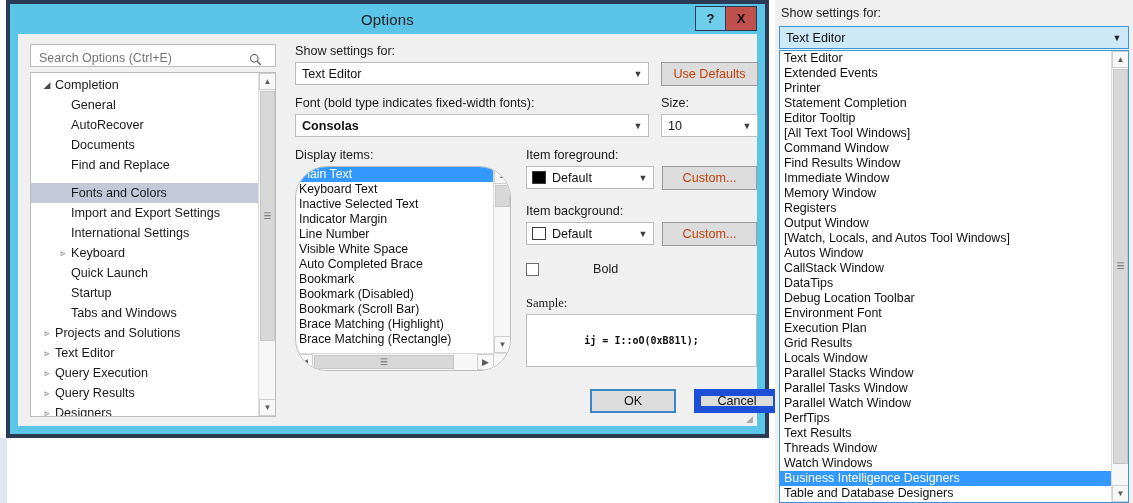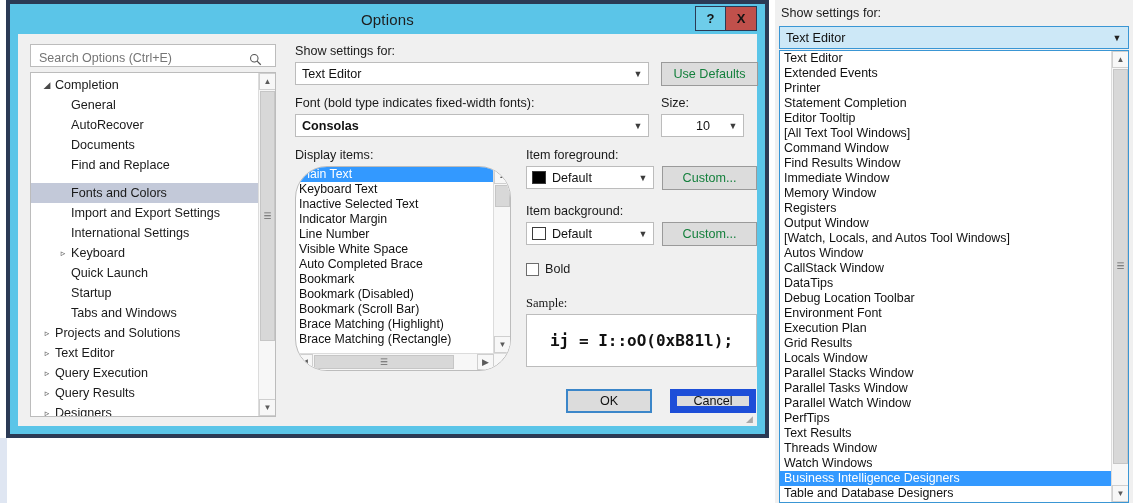--- a/index.html
+++ b/index.html
@@ -144,21 +144,21 @@
     flex: 1; font-size: 12.6px; color: #111; padding-left: 6px;
     white-space: nowrap; overflow: hidden;
   }
   .combo .val.bold { font-weight: bold; }
   .combo .caret {
     width: 20px; text-align: center; font-size: 9px; color: #3c3c3c;
   }
   .btn {
     position: absolute; height: 24px;
     background: #dcdcdc; border: 1px solid #9a9a9a;
-    font-size: 12.6px; color: #15803d;
+    font-size: 12.6px; color: #c2410c;
     display: flex; align-items: center; justify-content: center;
     cursor: pointer;
   }
 
   
   .items-pane {
     position: absolute; left: 277px; top: 171px;
     width: 216px; height: 205px;
     background: #ffffff; border: 1px solid #bcbcbc;
     overflow: hidden;
@@ -185,42 +185,43 @@
     background: #d8d8d8; border: 1px solid #c6c6c6; cursor: pointer;
     display: flex; align-items: center; justify-content: center;
   }
 
   
   .swatch {
     width: 14px; height: 13px; margin-left: 5px; flex: none;
     border: 1px solid #3a3a3a;
   }
   .chk-row {
-    position: absolute; display: flex; align-items: center; cursor: pointer;
+    position: absolute; display: flex; align-items: center; cursor: pointer; gap: 48px;
   }
   .chk {
     width: 13px; height: 13px; background: #fff; border: 1px solid #6d6d6d;
     margin-right: 6px;
   }
   .sample-box {
     position: absolute; background: #ffffff; border: 1px solid #bcbcbc;
     display: flex; align-items: center; justify-content: center;
   }
   .sample-text {
     font-family: "DejaVu Sans Mono", monospace;
-    font-size: 16px; color: #111; font-weight: bold;
+    font-size: 10px; color: #111; font-weight: bold;
   }
 
   
   .footer-btn {
     position: absolute; height: 24px; width: 86px;
     background: #dcdcdc;
     font-size: 12.6px; color: #111;
     display: flex; align-items: center; justify-content: center;
     cursor: pointer;
+    margin-left: 24px;
   }
   .footer-btn.primary { border: 2px solid #3b86c9; }
   .footer-btn.normal { border: 7px solid #1d4ed8; }
   .resize-grip {
     position: absolute; right: 4px; bottom: 2px;
     font-size: 9px; color: #a9a9a9;
   }
 
   
   .rpanel {
@@ -363,21 +364,21 @@
         </div>
         <div class="btn" style="left:643px; top:28px; width:97px;">Use Defaults</div>
 
         <div class="lbl" style="left:277px; top:62px;">Font (bold type indicates fixed-width fonts):</div>
         <div class="combo" style="left:277px; top:80px; width:354px;">
           <div class="val bold">Consolas</div>
           <div class="caret">▼</div>
         </div>
 
         <div class="lbl" style="left:643px; top:62px;">Size:</div>
-        <div class="combo" style="left:643px; top:80px; width:83px;padding-left:28px;">
+        <div class="combo" style="left:643px; top:80px; width:97px;">
           <div class="val">10</div>
           <div class="caret">▼</div>
         </div>
 
         <div class="lbl" style="left:277px; top:114px;">Display items:</div>
 
         <div class="items-pane" style="left:277px; top:132px;border-radius:32px;">
           <div class="items-list" id="items-list">
               <div class="item-row sel">Plain Text</div>
               <div class="item-row">Keyboard Text</div>

